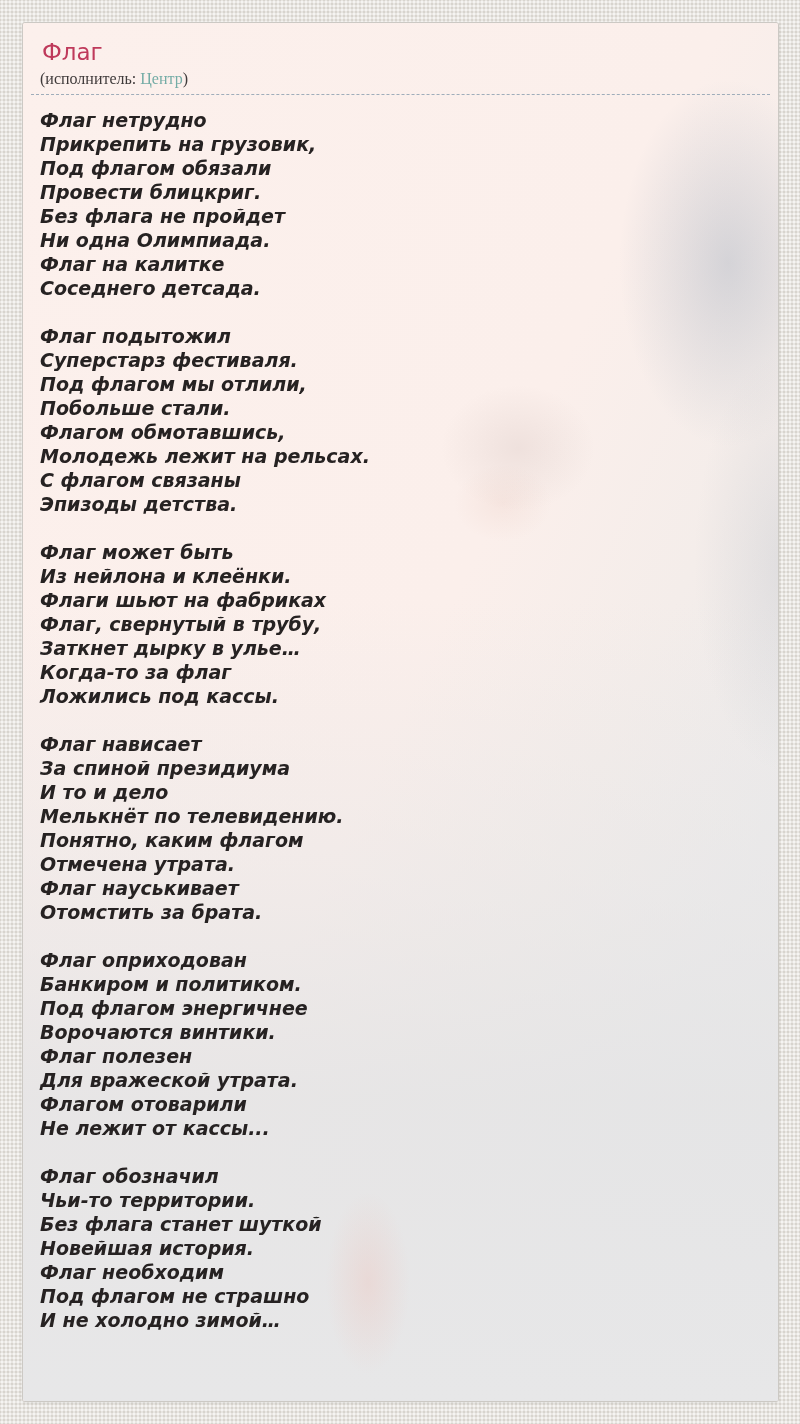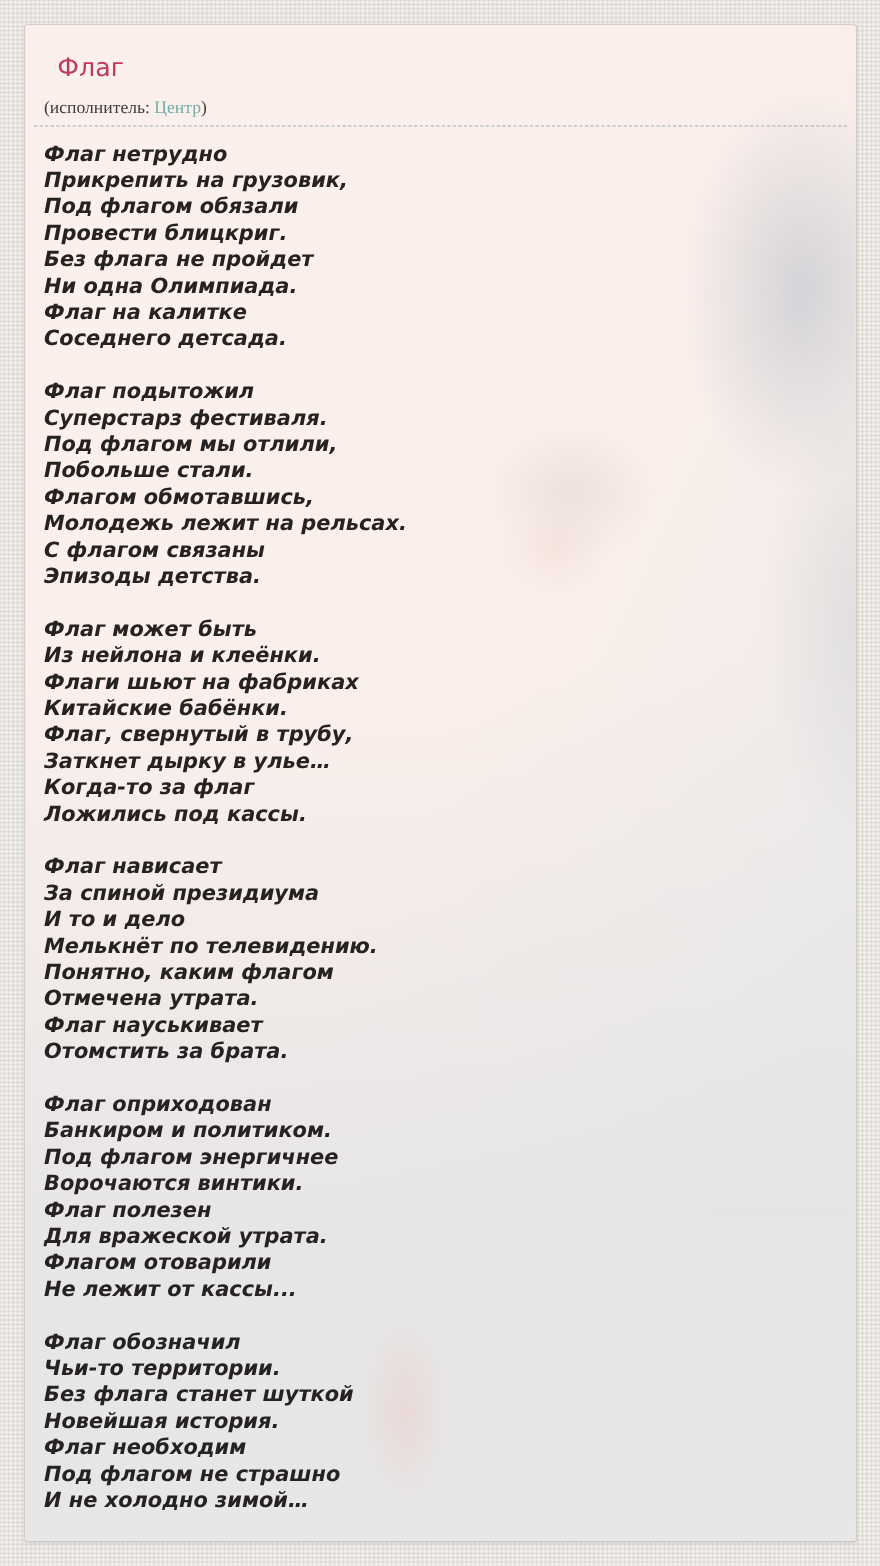--- a/index.html
+++ b/index.html
@@ -37,21 +37,21 @@
       radial-gradient(ellipse 160px 270px at 705px 240px, rgba(122,142,166,.28), rgba(122,142,166,0) 68%),
       radial-gradient(ellipse 130px 300px at 762px 540px, rgba(138,150,166,.17), rgba(138,150,166,0) 70%),
       radial-gradient(ellipse 110px 90px at 495px 425px, rgba(140,112,108,.11), rgba(140,112,108,0) 70%),
       radial-gradient(ellipse 70px 55px at 480px 480px, rgba(205,145,125,.10), rgba(205,145,125,0) 70%),
       radial-gradient(ellipse 60px 130px at 345px 1260px, rgba(238,186,176,.30), rgba(238,186,176,0) 70%),
       linear-gradient(180deg, rgba(231,230,231,0) 42%, rgba(229,229,230,.45) 62%, rgba(228,228,229,.85) 78%, rgba(231,231,232,1) 100%),
       linear-gradient(115deg, #fcf0ec 0%, #fbefeb 50%, #f4edea 66%, #edebeb 80%, #e9e9ea 100%);
   }
   .content{position:relative;padding:13px 17px 0;}
   .song-title{
-    margin:12px;font-size:23px;line-height:28px;font-weight:normal;
+    margin:2px;font-size:23px;line-height:28px;font-weight:normal;
     color:var(--title-color);
   }
   .artist-line{
     font-size:16px;line-height:21px;color:var(--sub-color);
     margin-top:1px;
     font-family:Liberation Serif, serif;
   }
   .artist-link{color:var(--link-color);text-decoration:none;cursor:pointer;}
   .header-sep{
     border:0;border-bottom:1px dashed var(--sep-color);
@@ -96,21 +96,20 @@
           <div class="line">Побольше стали.</div>
           <div class="line">Флагом обмотавшись,</div>
           <div class="line">Молодежь лежит на рельсах.</div>
           <div class="line">С флагом связаны</div>
           <div class="line">Эпизоды детства.</div>
         </div>
         <div class="stanza">
           <div class="line">Флаг может быть</div>
           <div class="line">Из нейлона и клеёнки.</div>
           <div class="line">Флаги шьют на фабриках</div>
-          <div class="line">Китайские бабёнки.</div>
           <div class="line">Флаг, свернутый в трубу,</div>
           <div class="line">Заткнет дырку в улье…</div>
           <div class="line">Когда-то за флаг</div>
           <div class="line">Ложились под кассы.</div>
         </div>
         <div class="stanza">
           <div class="line">Флаг нависает</div>
           <div class="line">За спиной президиума</div>
           <div class="line">И то и дело</div>
           <div class="line">Мелькнёт по телевидению.</div>

